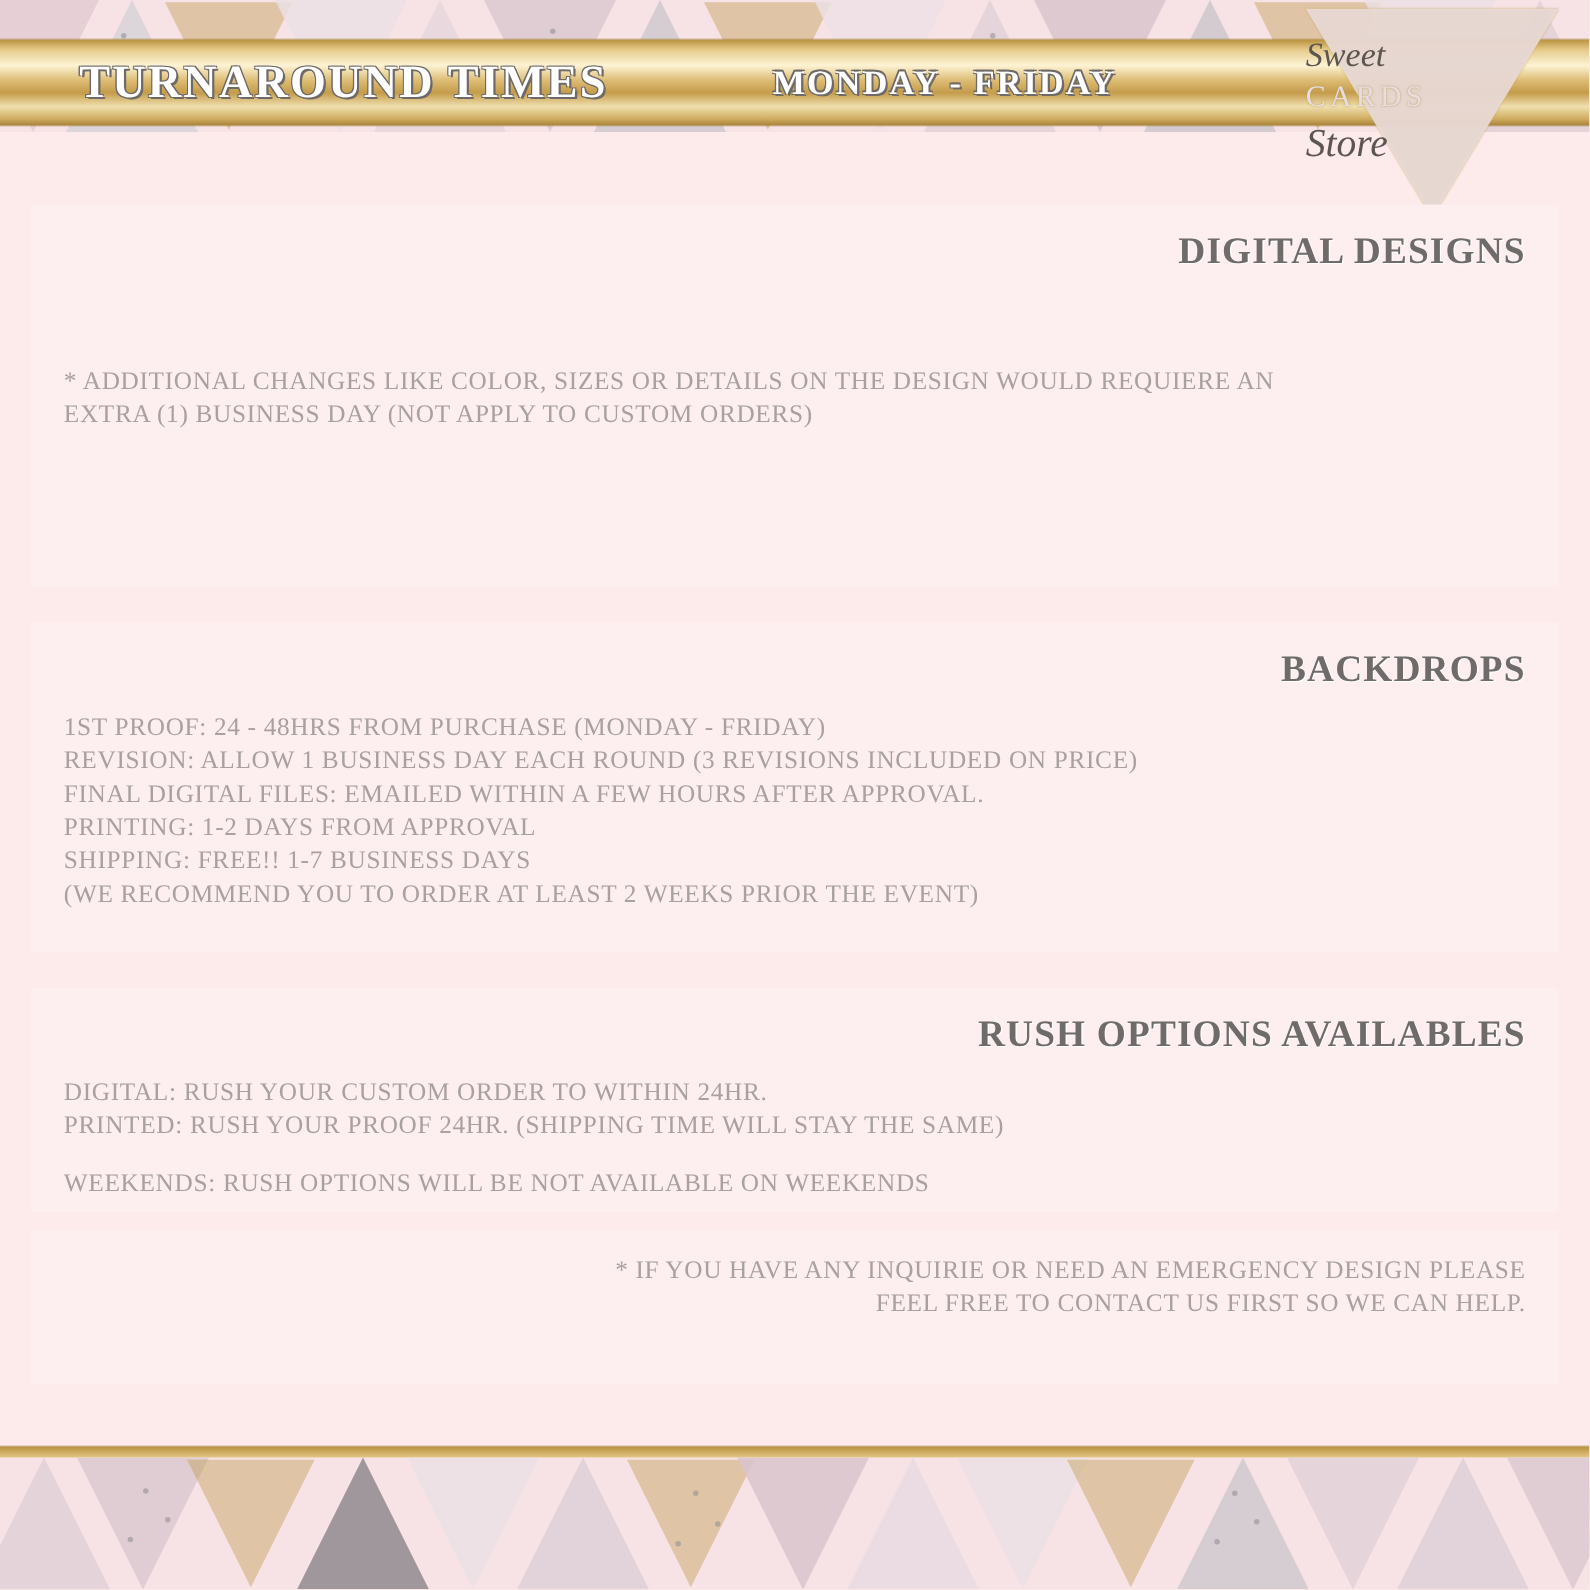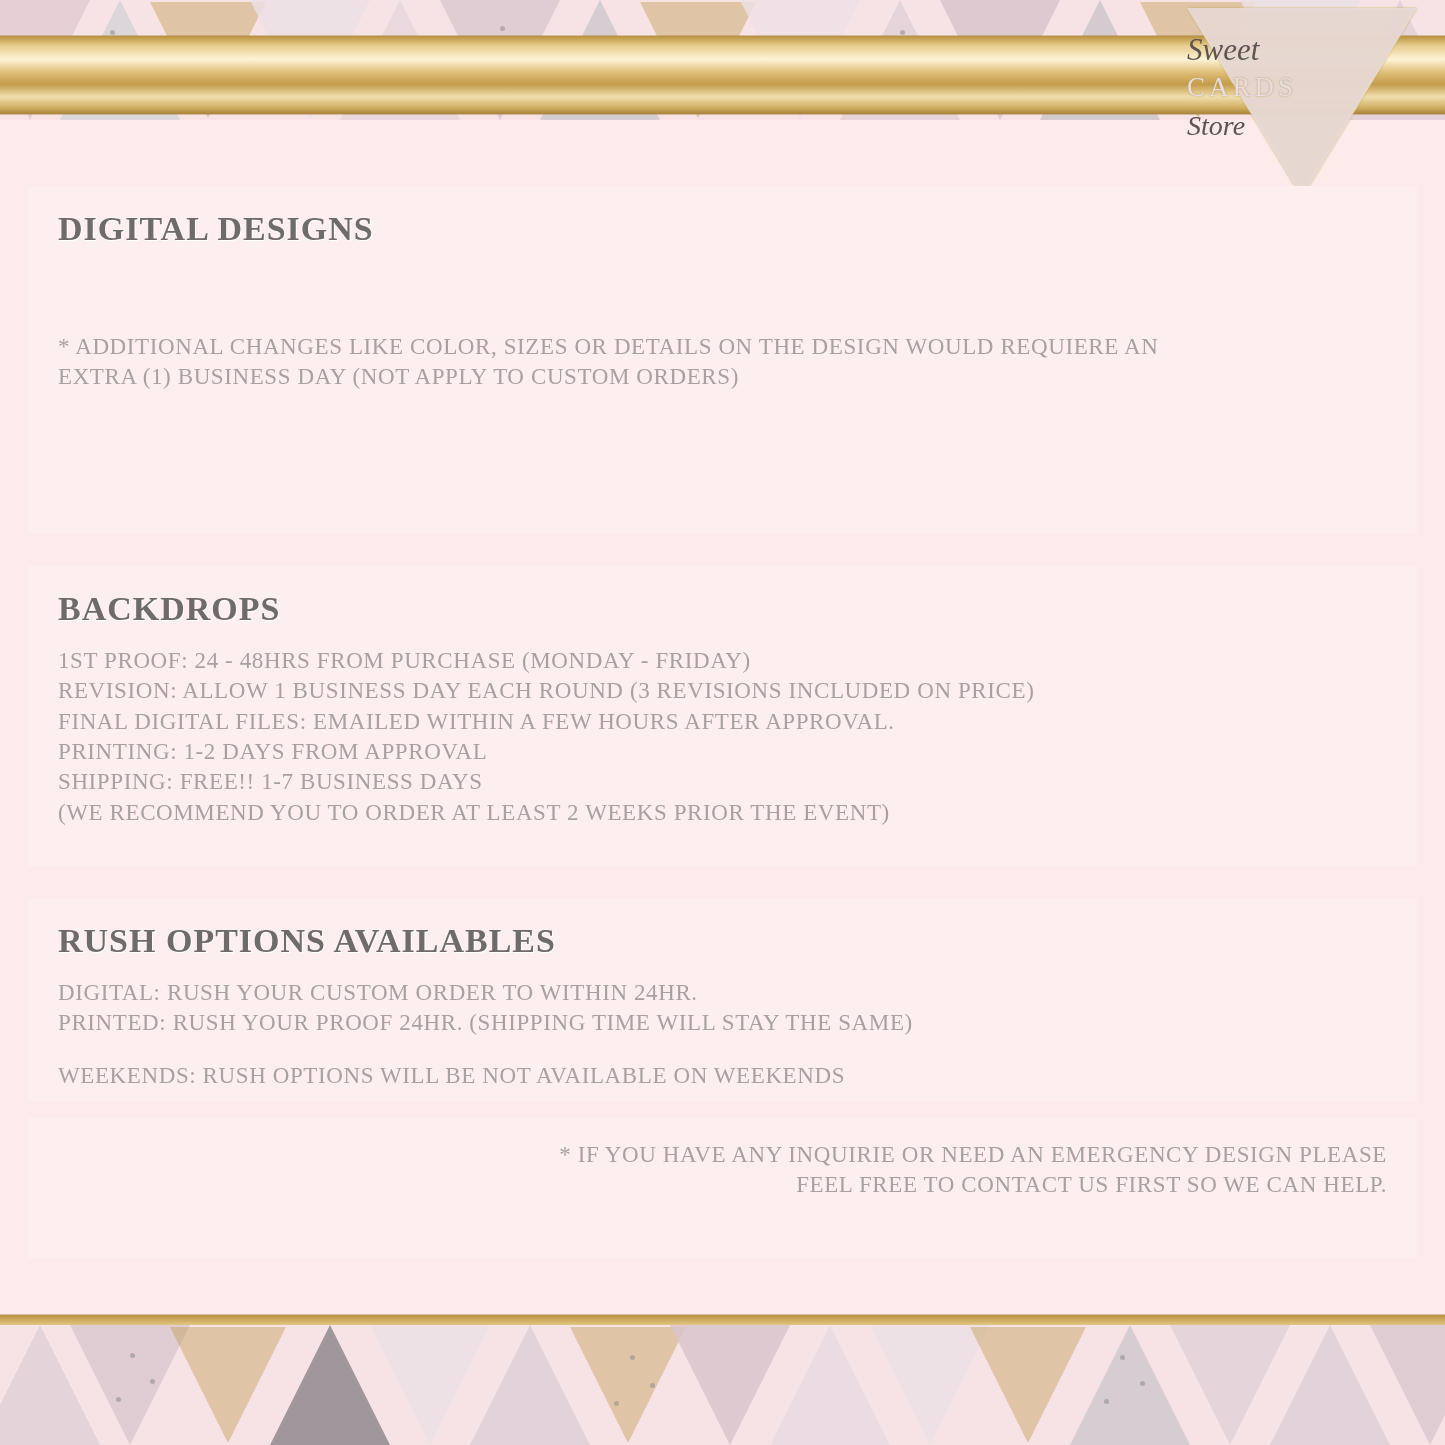--- a/index.html
+++ b/index.html
@@ -146,34 +146,34 @@
     font-family: "Liberation Serif", serif;
     font-size: 27px;
     letter-spacing: 4px;
     color: #e7dce0;
     text-shadow: 0 0 2px #b99c4e;
   }
   .logo-store {
     top: 104px;
     font-family: "Liberation Serif", serif;
     font-style: italic;
-    font-size: 28px;
+    font-size: 36px;
     color: #5d5550;
   }
 
   
   .panel {
     position: absolute;
     left: 28px;
     width: 1389px;
     background: #fdeff0;
     box-sizing: border-box;
   }
   .panel-title {
-    text-align: left;
+    text-align: right;
     font-family: "Liberation Serif", serif;
     font-weight: bold;
     font-size: 34px;
     letter-spacing: 1px;
     color: #6f6b6a;
     text-shadow: 1px 1px 0 #ffffff;
     margin: 0 0 18px 0;
   }
   .body-text {
     font-family: "Liberation Serif", serif;
@@ -247,20 +247,24 @@
     <div class="dot" style="left:518px;top:52px;"></div>
     <div class="dot" style="left:486px;top:70px;"></div>
     <div class="dot" style="left:900px;top:30px;"></div>
     <div class="dot" style="left:920px;top:56px;"></div>
     <div class="dot" style="left:884px;top:74px;"></div>
     <div class="dot" style="left:1300px;top:34px;"></div>
     <div class="dot" style="left:1318px;top:58px;"></div>
   </div>
 
   <div class="gold-bar gold-header"></div>
+  <div class="header-row">
+    <div class="header-title">TURNAROUND TIMES</div>
+    <div class="header-sub">MONDAY - FRIDAY</div>
+  </div>
 
   <div class="logo">
     <div class="tri-outline"></div>
     <div class="logo-txt logo-sweet">Sweet</div>
     <div class="logo-txt logo-cards">CARDS</div>
     <div class="logo-txt logo-store">Store</div>
   </div>
 
   <div class="panel p1">
     <div class="panel-title">DIGITAL DESIGNS</div>

